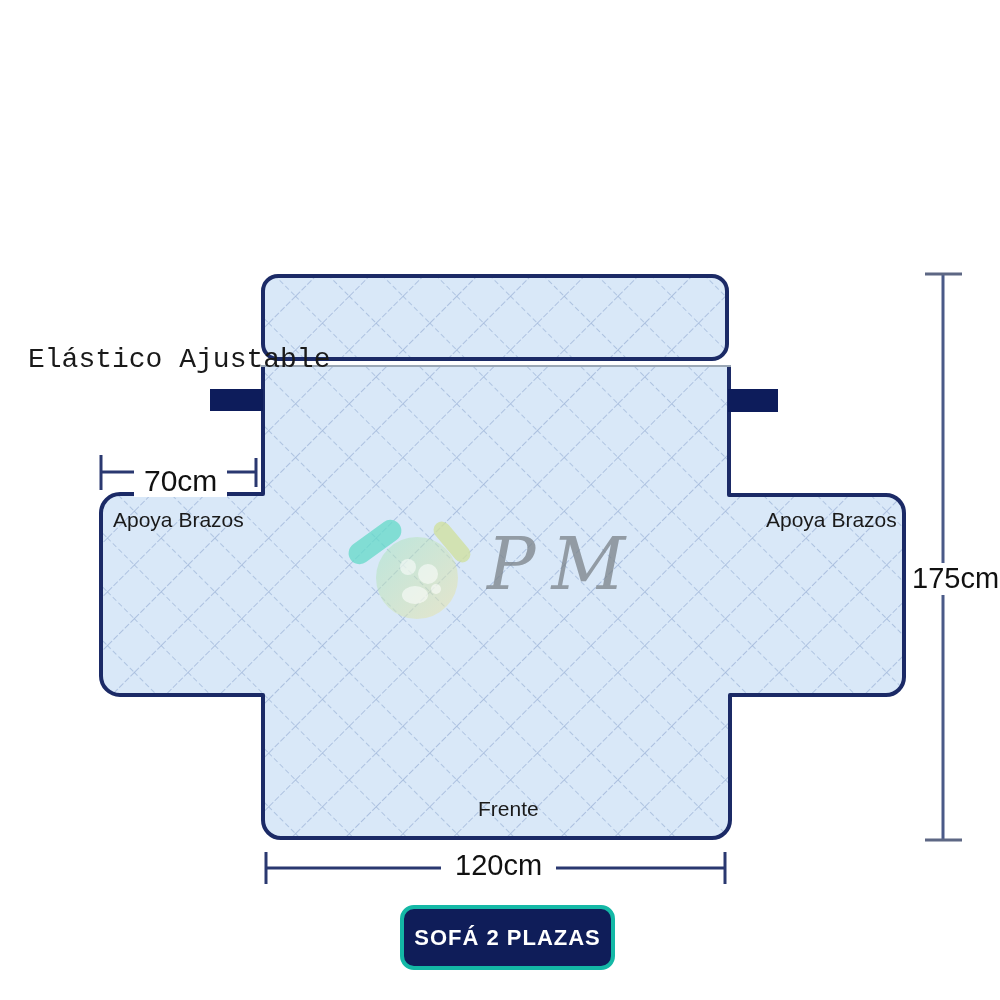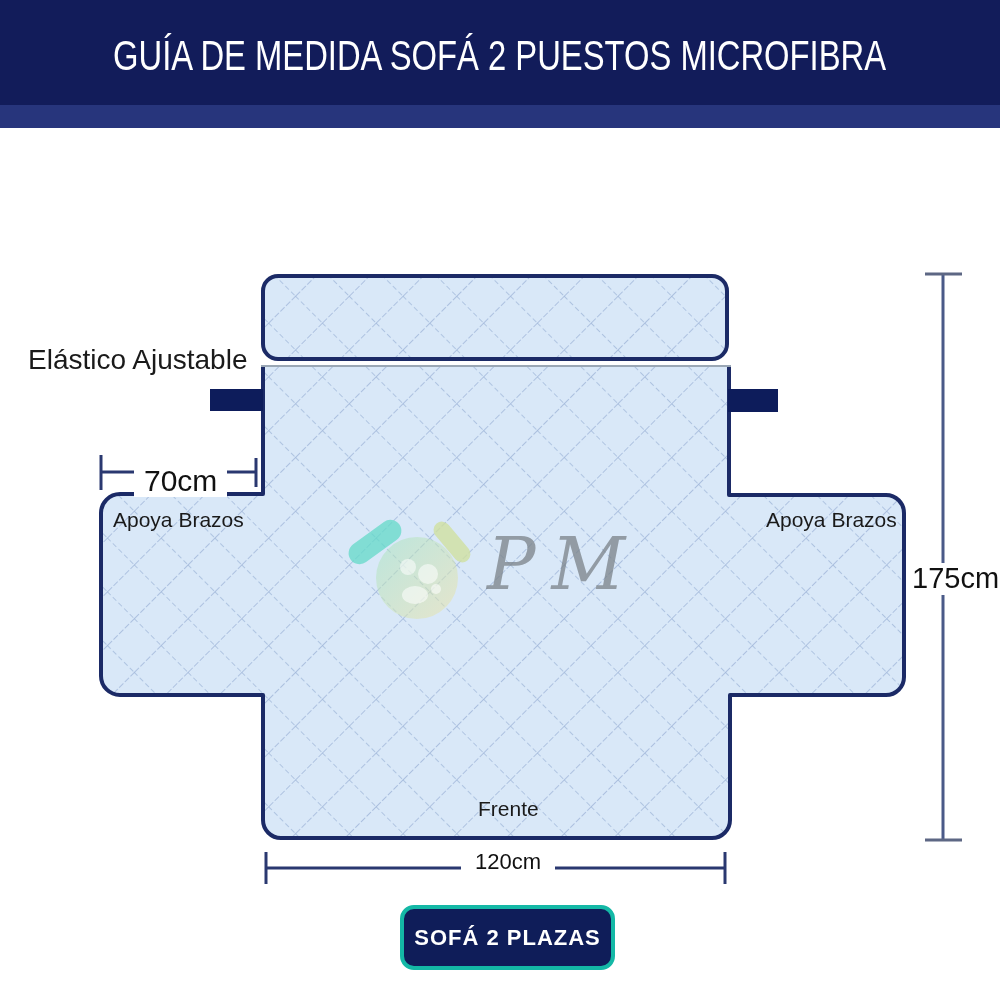--- a/index.html
+++ b/index.html
@@ -23,27 +23,27 @@
     position:absolute;left:0;top:128px;width:1000px;height:68px;
     background:linear-gradient(180deg,#d9ecfc 0%,#d9ecfc 84%,#ecf5fe 84%,#ecf5fe 100%);
     display:flex;align-items:center;justify-content:center;
   }
   .subband .subtitle{
     color:#0a0a0a;font-size:34px;font-weight:400;white-space:nowrap;
     transform:scaleX(0.97);transform-origin:center;
   }
   
   .lbl{position:absolute;color:#1a1a1a;white-space:nowrap;line-height:1.1;}
-  .lbl-elastic{left:28px;top:345px;font-size:28px;}
+  .lbl-elastic{left:28px;top:345px;font-size:28px;font-family:Liberation Mono, monospace;}
   .lbl-apoya-left{left:113px;top:508px;font-size:21px;}
   .lbl-apoya-right{left:766px;top:508px;font-size:21px;}
   .lbl-frente{left:478px;top:797px;font-size:21px;}
   .dim-lbl{position:absolute;background:#ffffff;color:#111;line-height:1.1;white-space:nowrap;}
   .dim-70{left:134px;top:439px;font-size:30px;padding:0 10px;margin-top:25px;}
-  .dim-120{left:461px;top:850px;font-size:22px;padding:0 14px;}
+  .dim-120{left:441px;top:850px;font-size:29px;padding:0 14px;}
   .dim-175{left:906px;top:563px;font-size:29px;padding:0 6px;}
   
   .pm-mark{
     position:absolute;left:487px;top:522px;
     font-family:"DejaVu Serif",serif;font-style:italic;font-weight:400;
     font-size:72px;letter-spacing:16px;color:rgba(122,130,136,0.75);
   }
   .url-mark{
     position:absolute;left:388px;top:628px;font-size:17px;
     letter-spacing:1.5px;color:rgba(158,166,173,0.9);
@@ -113,23 +113,20 @@
       <rect x="-24" y="-8.5" width="48" height="17" rx="8.5" transform="translate(452 542) rotate(50)" fill="#cfe0a0" opacity="0.8"></rect>
       <g fill="#ffffff" opacity="0.55">
         <circle cx="408" cy="567" r="8"></circle>
         <circle cx="428" cy="574" r="10"></circle>
         <ellipse cx="415" cy="595" rx="13" ry="9"></ellipse>
         <circle cx="436" cy="589" r="5"></circle>
       </g>
     </g>
   </svg>
 
-  <div class="banner">
-    <div class="title">GUÍA DE MEDIDA SOFÁ 2 PUESTOS MICROFIBRA</div>
-  </div>
 
   <div class="lbl lbl-elastic">Elástico Ajustable</div>
   <div class="lbl lbl-apoya-left">Apoya Brazos</div>
   <div class="lbl lbl-apoya-right">Apoya Brazos</div>
   <div class="lbl lbl-frente">Frente</div>
 
   <div class="dim-lbl dim-70">70cm</div>
   <div class="dim-lbl dim-120">120cm</div>
   <div class="dim-lbl dim-175">175cm</div>
 

